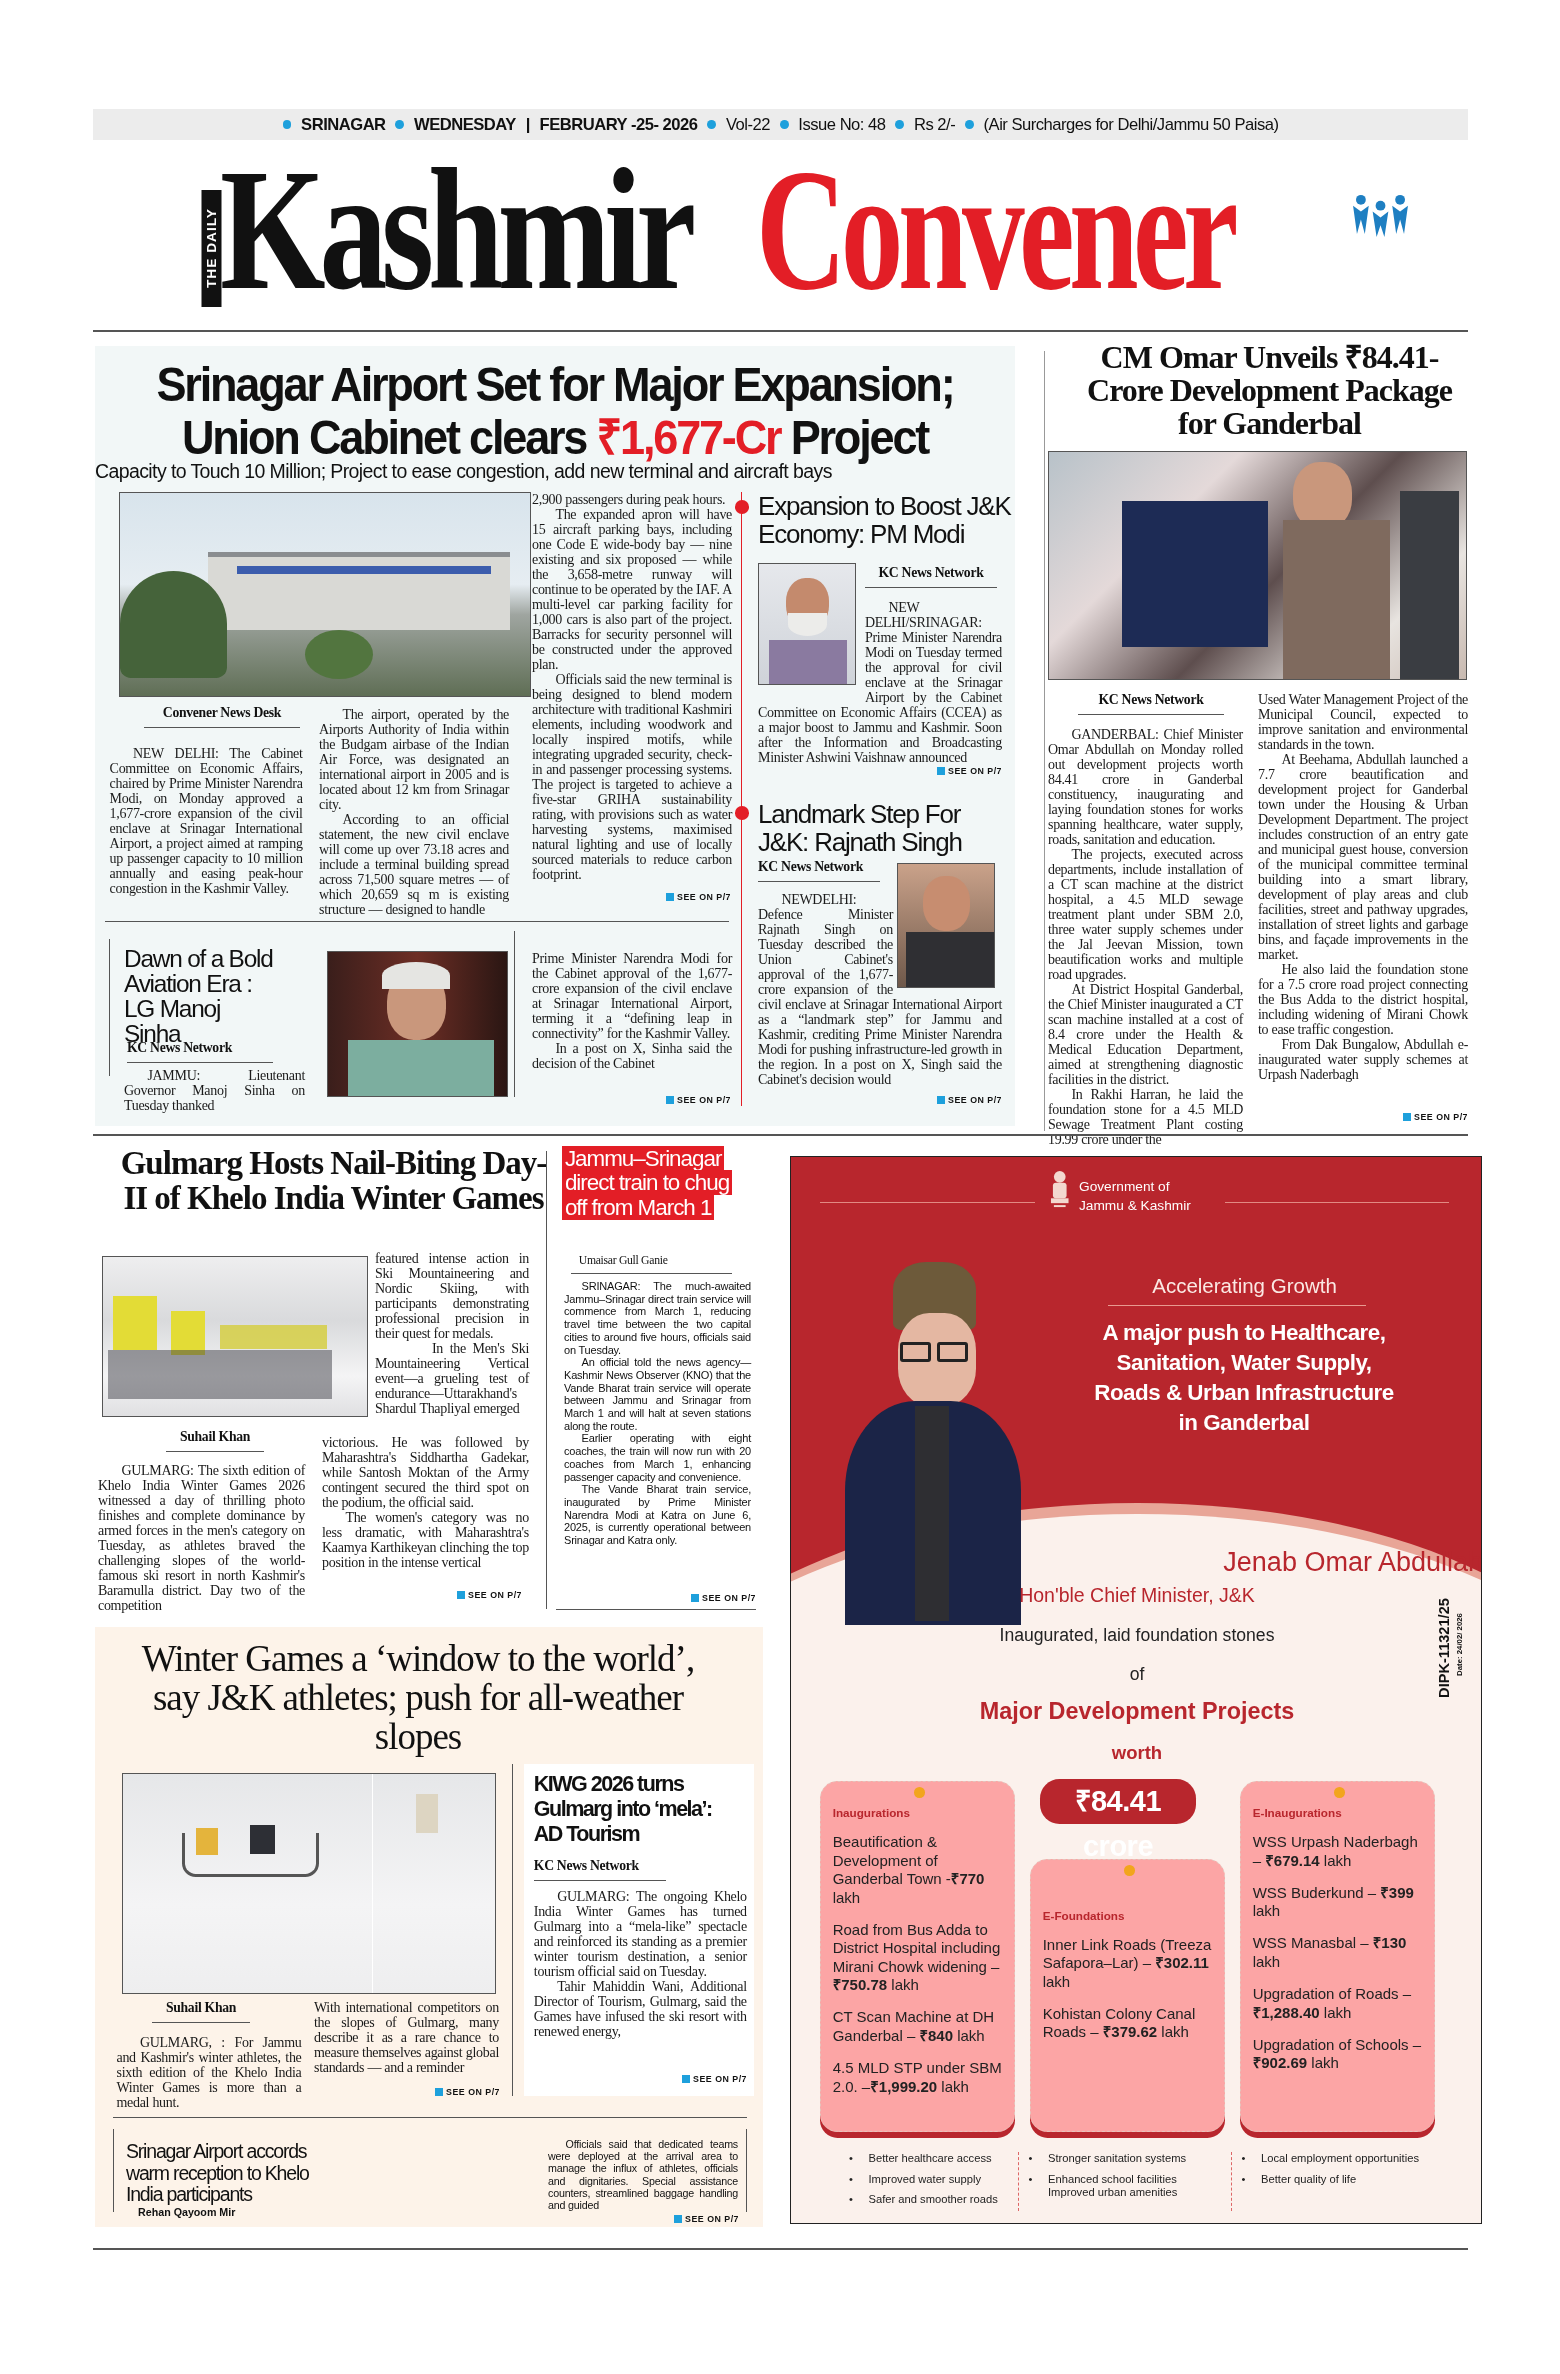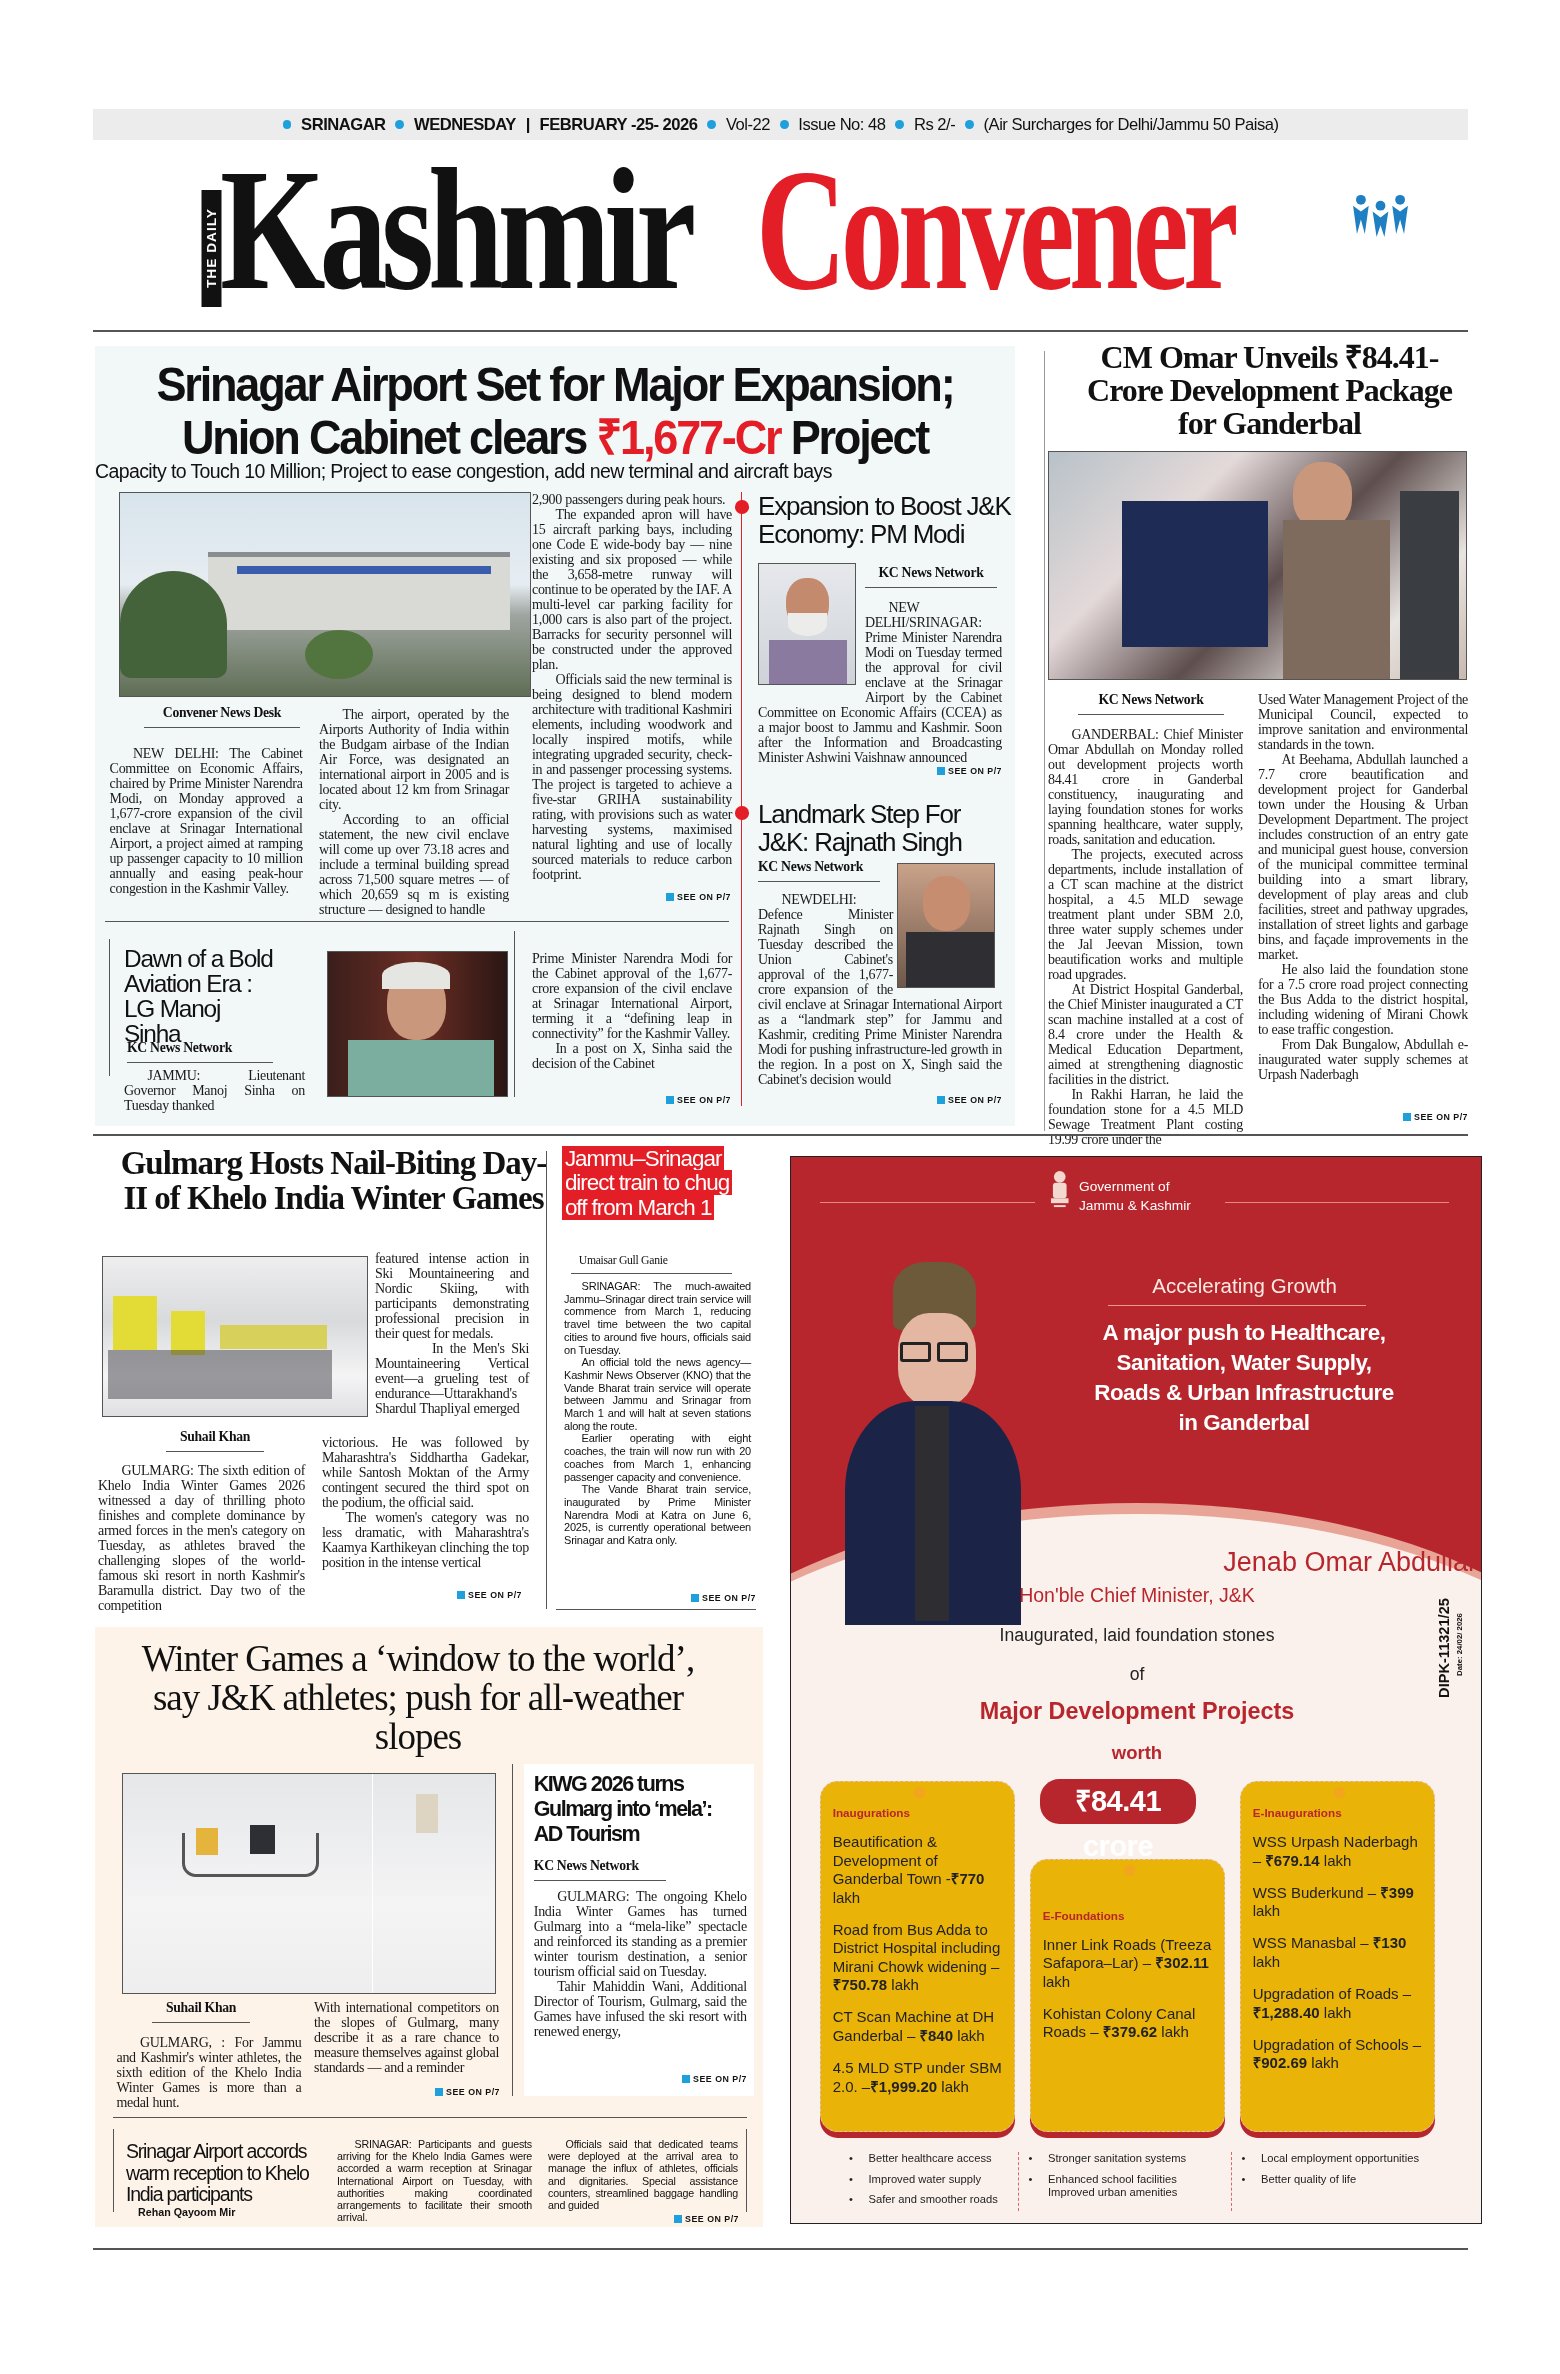--- a/index.html
+++ b/index.html
@@ -43,21 +43,21 @@
   .rule-h { position:absolute; height: 2px; background:#555; }
 
   
   .serif-head { font-family:"Liberation Serif", serif; font-weight:bold; text-align:center; color:#111; letter-spacing:-1px;padding-left:22px; }
 
   
   #ad { left: 790px; top: 1156px; width: 692px; height: 1068px; background:#fbf1ec; border: 1px solid #222; overflow:hidden; }
   #ad-top { position:absolute; left:0; top:0; width:100%; height: 507px; background:#b8262d; }
   #ad-curve { position:absolute; left:-146px; top: 346px; width: 985px; height: 488px; border-radius: 50%; background:#fbf1ec; border-top: 11.7px solid #e8a597; }
   .ad-text { position:absolute; font-family:"Liberation Sans", sans-serif; text-align:center; }
-  .ad-card { position:absolute; background:#eab308; border-radius: 17.6px; border: 1px dashed #e4c4bc; box-shadow: 0 5.9px 0 #b8262d; }
+  .ad-card { position:absolute; background:#fca5a5; border-radius: 17.6px; border: 1px dashed #e4c4bc; box-shadow: 0 5.9px 0 #b8262d; }
   .ad-card .cat { font-family:"Liberation Sans", sans-serif; font-weight:bold; font-size: 11.7px; color:#b8262d; }
   .ad-card .item { font-family:"Liberation Sans", sans-serif; font-size: 15px; color:#222; line-height: 18.5px; margin-top: 13.7px; }
   .ad-card .item b { font-weight: bold; }
   .ad-pin { position:absolute; width: 10.7px; height: 10.7px; border-radius: 50%; background:#f2a51d; }
   .benefit { font-family:"Liberation Sans", sans-serif; font-size: 11.2px; color:#222; line-height: 13.7px; position:relative; padding-left: 19.5px; margin-bottom: 6.8px; }
   .benefit::before { content: "•"; position:absolute; left: 0; top: 0; }
 
   
   #winter { left: 95px; top: 1627px; width: 668px; height: 600px; background:#fdf3e9; }
   .kiwg-box { position:absolute; background:#ffffff; }
@@ -284,23 +284,20 @@
       <p>Tahir Mahiddin Wani, Additional Director of Tourism, Gulmarg, said the Games have infused the ski resort with renewed energy,</p>
     </div>
     <div class="abs see" style="left:127px; top:310px; width:96px;"><span class="sq"></span><span>SEE ON P/7</span></div>
   </div>
 
   <div class="rule-h" style="left:17.6px; top:490px; width:634px; height:1px;"></div>
 
   <div class="abs" style="left:17.6px; top:502px; width:634px; height:83px; border:1px solid #555; border-top:none; border-bottom:none;"></div>
   <div class="abs" style="left:31px; top:514px; width:195px; font-family:'Liberation Sans',sans-serif; font-size:19.5px; line-height:21.5px; letter-spacing:-1.2px;">Srinagar Airport accords warm reception to Khelo India participants</div>
   <div class="abs" style="left:43px; top:579px; width:156px; font-family:'Liberation Sans',sans-serif; font-weight:bold; font-size:10.7px;">Rehan Qayoom Mir</div>
-  <div class="abs" style="left:242px; top:511px; width:195px; font-family:'Liberation Sans',sans-serif; font-size:10.7px; line-height:12.2px; text-align:justify; letter-spacing:-0.2px;">
-      <p style="text-indent:17.6px">SRINAGAR: Participants and guests arriving for the Khelo India Games were accorded a warm reception at Srinagar International Airport on Tuesday, with authorities making coordinated arrangements to facilitate their smooth arrival.</p>
-    </div>
   <div class="abs" style="left:453px; top:511px; width:190px; font-family:'Liberation Sans',sans-serif; font-size:10.7px; line-height:12.2px; text-align:justify; letter-spacing:-0.2px;">
       <p style="text-indent:17.6px">Officials said that dedicated teams were deployed at the arrival area to manage the influx of athletes, officials and dignitaries. Special assistance counters, streamlined baggage handling and guided</p>
     </div>
   <div class="abs see" style="left:556px; top:587px; width:88px;"><span class="sq"></span><span>SEE ON P/7</span></div>
 </div>
 
 <div id="ad" class="abs">
   <div id="ad-top"></div>
   <div id="ad-curve"></div>
 

